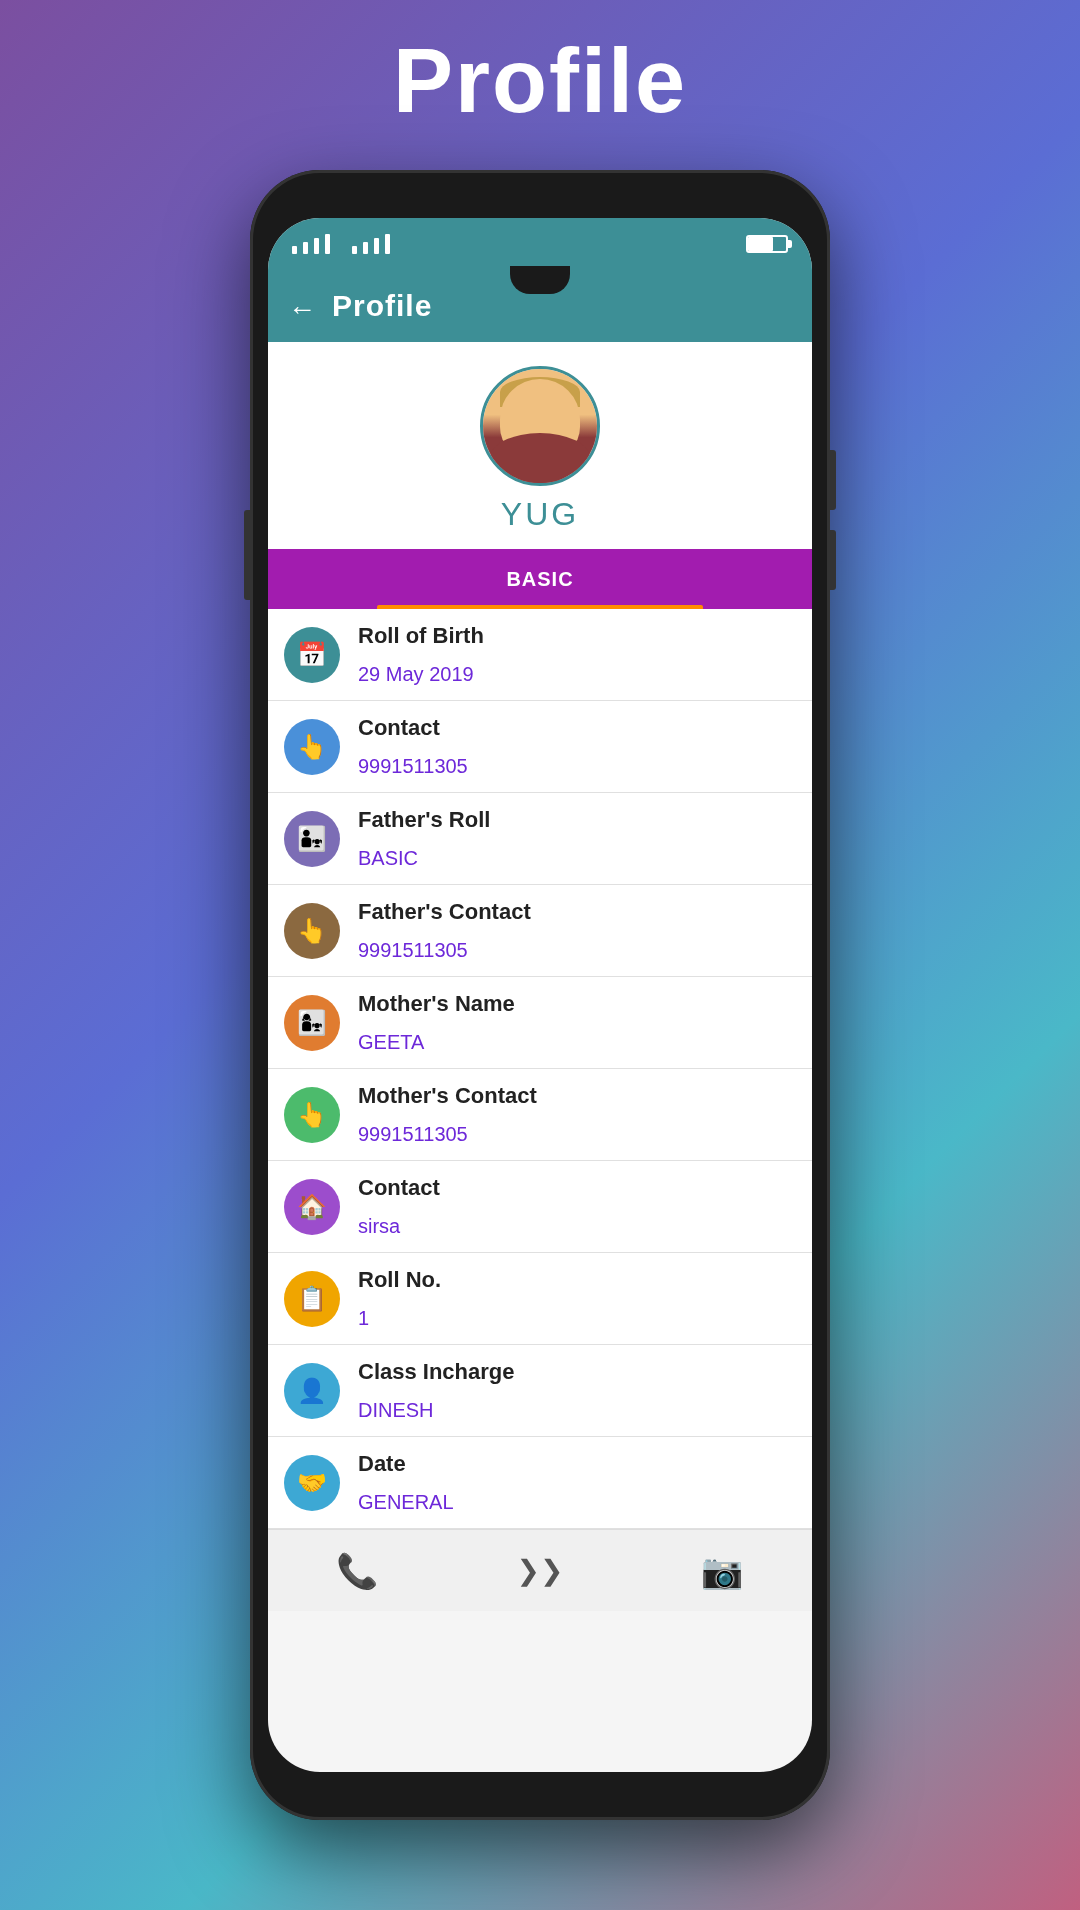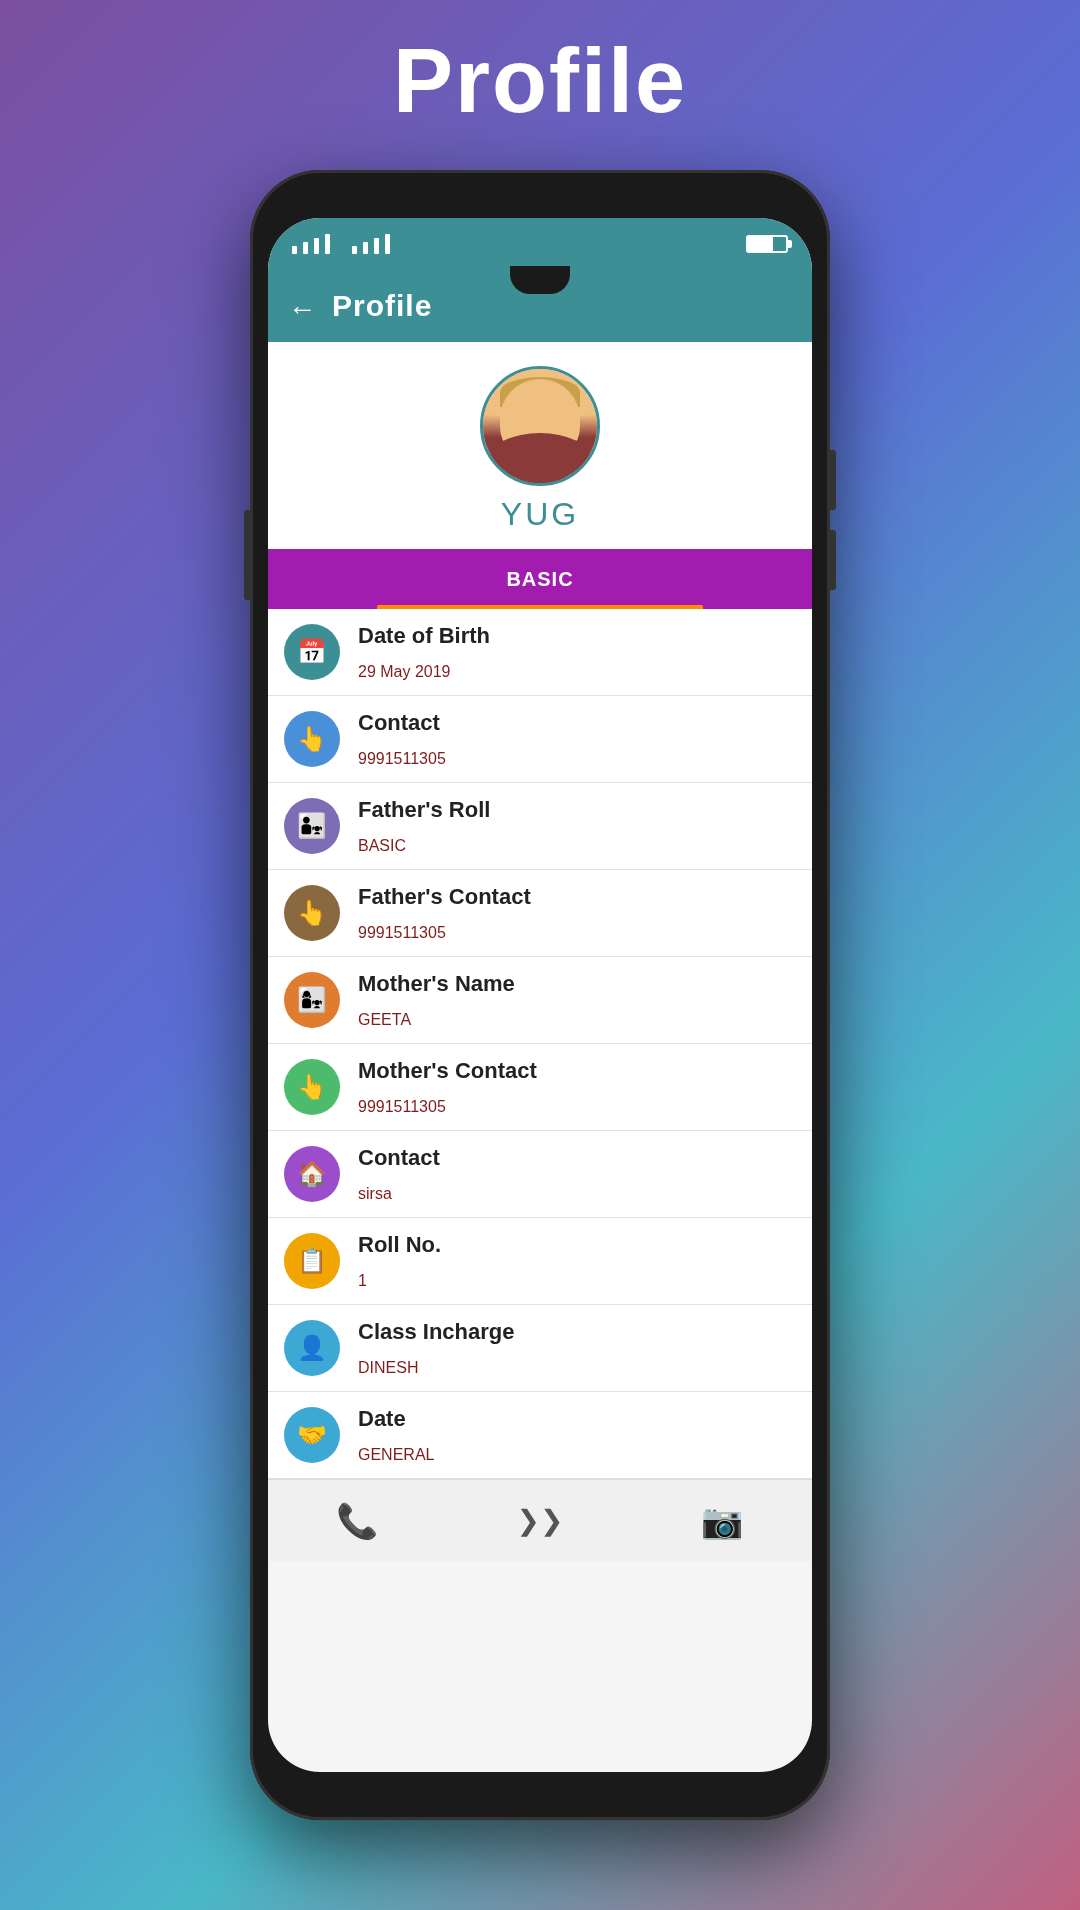--- a/index.html
+++ b/index.html
@@ -230,22 +230,22 @@
     .info-text {
       display: flex;
       flex-direction: column;
     }
     .info-label {
       font-size: 22px;
       font-weight: 600;
       color: #222;
     }
     .info-value {
-      font-size: 16px;
-      color: #7f1d1d;
+      font-size: 20px;
+      color: #6d28d9;
       margin-top: 14px;
     }
     .bottom-nav {
       background: #f0f0f0;
       height: 82px;
       display: flex;
       align-items: center;
       justify-content: space-around;
       border-top: 1px solid #ddd;
     }
@@ -315,21 +315,21 @@
       <div class="tabs-row">
         <div class="tab active">BASIC</div>
       </div>
 
       <div class="info-list" id="info-list">
       <div class="info-row">
       <div class="icon-circle" style="background:#3d8f96">
         <span style="font-size:24px">📅</span>
       </div>
       <div class="info-text">
-        <span class="info-label">Date of Birth</span>
+        <span class="info-label">Roll of Birth</span>
         <span class="info-value">29 May 2019</span>
       </div>
     </div>
           <div class="info-row">
       <div class="icon-circle" style="background:#4a90d9">
         <span style="font-size:24px">👆</span>
       </div>
       <div class="info-text">
         <span class="info-label">Contact</span>
         <span class="info-value">9991511305</span>

